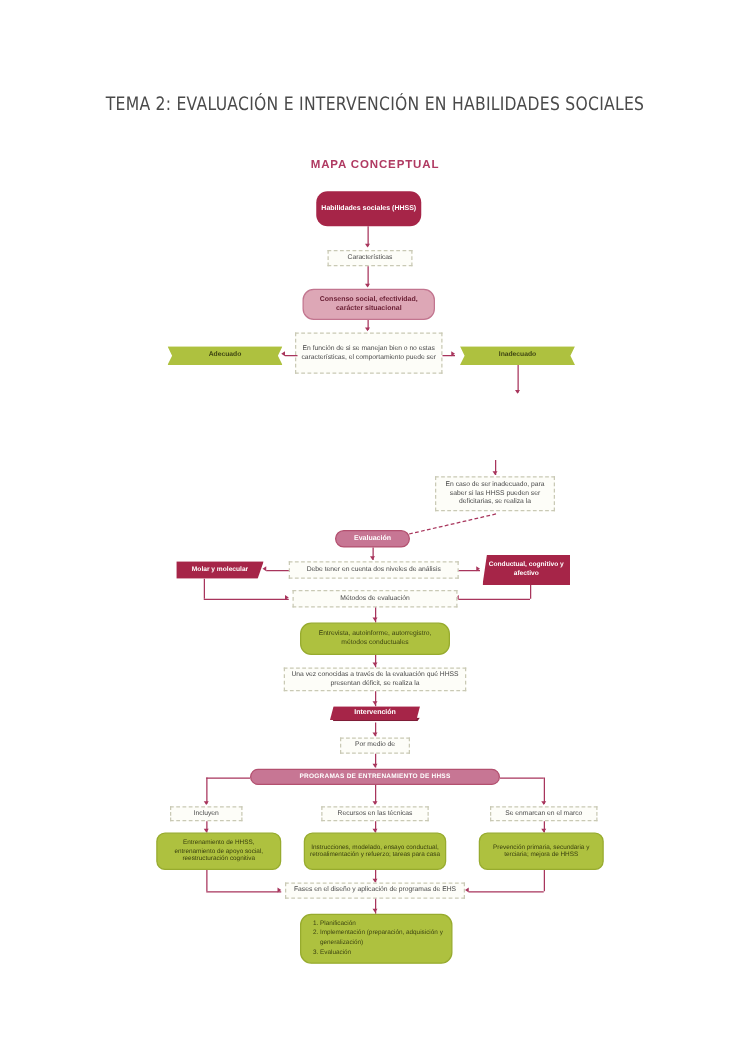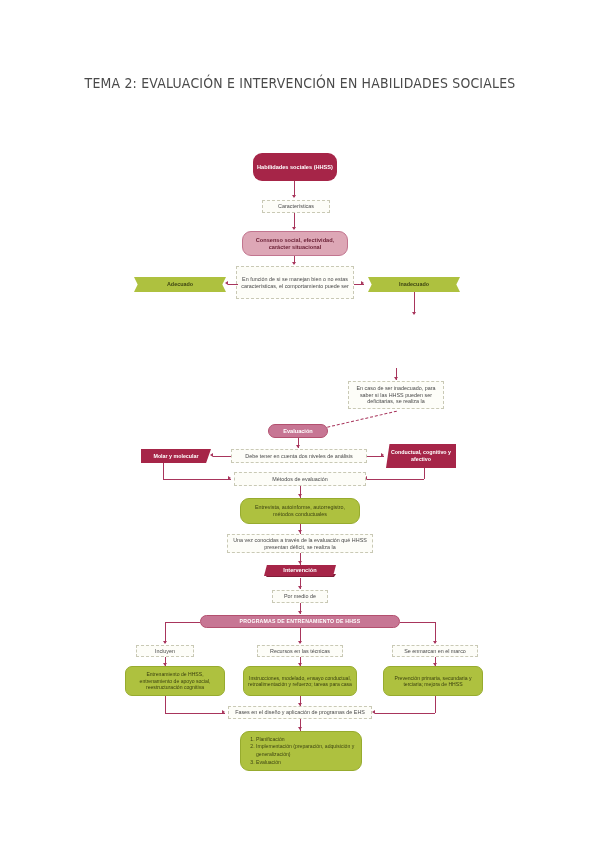--- a/index.html
+++ b/index.html
@@ -99,20 +99,21 @@
 
   .ol{margin:0;padding-left:11px;text-align:left;font-size:5.1px;line-height:1.5;}
   .ol li{margin:0;}
 </style>
 </head>
 <body>
 
 <div class="page">
 
   <div class="doc-title">TEMA 2: EVALUACIÓN E INTERVENCIÓN EN HABILIDADES SOCIALES</div>
+  <div class="map-title">MAPA CONCEPTUAL</div>
 
   <div class="node n-magenta" style="left:253px;top:153px;width:84px;height:28px;">
     <span>Habilidades sociales (HHSS)</span>
   </div>
   <div class="vline" style="left:294px;top:181px;height:16px;"></div>
   <div class="arrow-d" style="left:292px;top:195px;"></div>
 
   <div class="node n-dashed" style="left:262px;top:200px;width:68px;height:13px;">
     <span>Características</span>
   </div>

